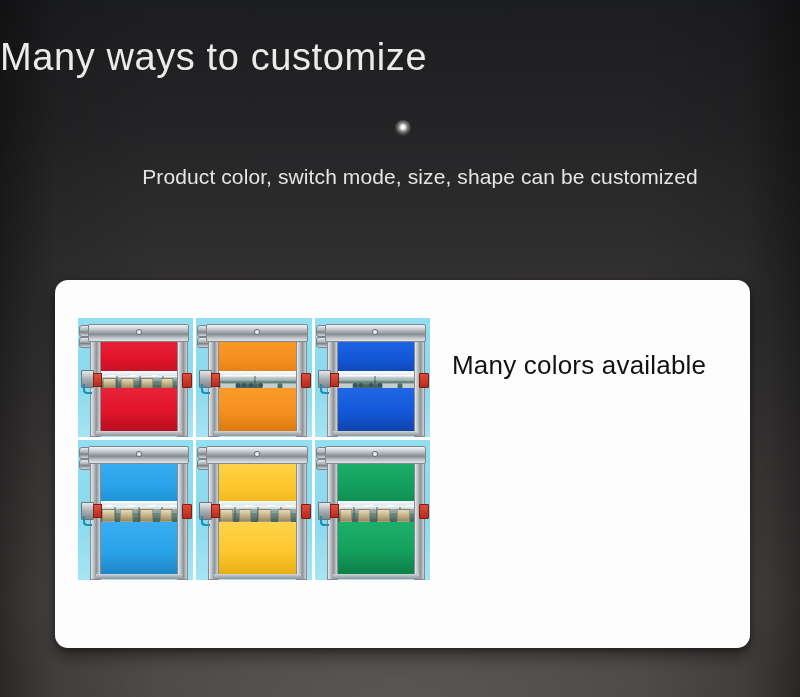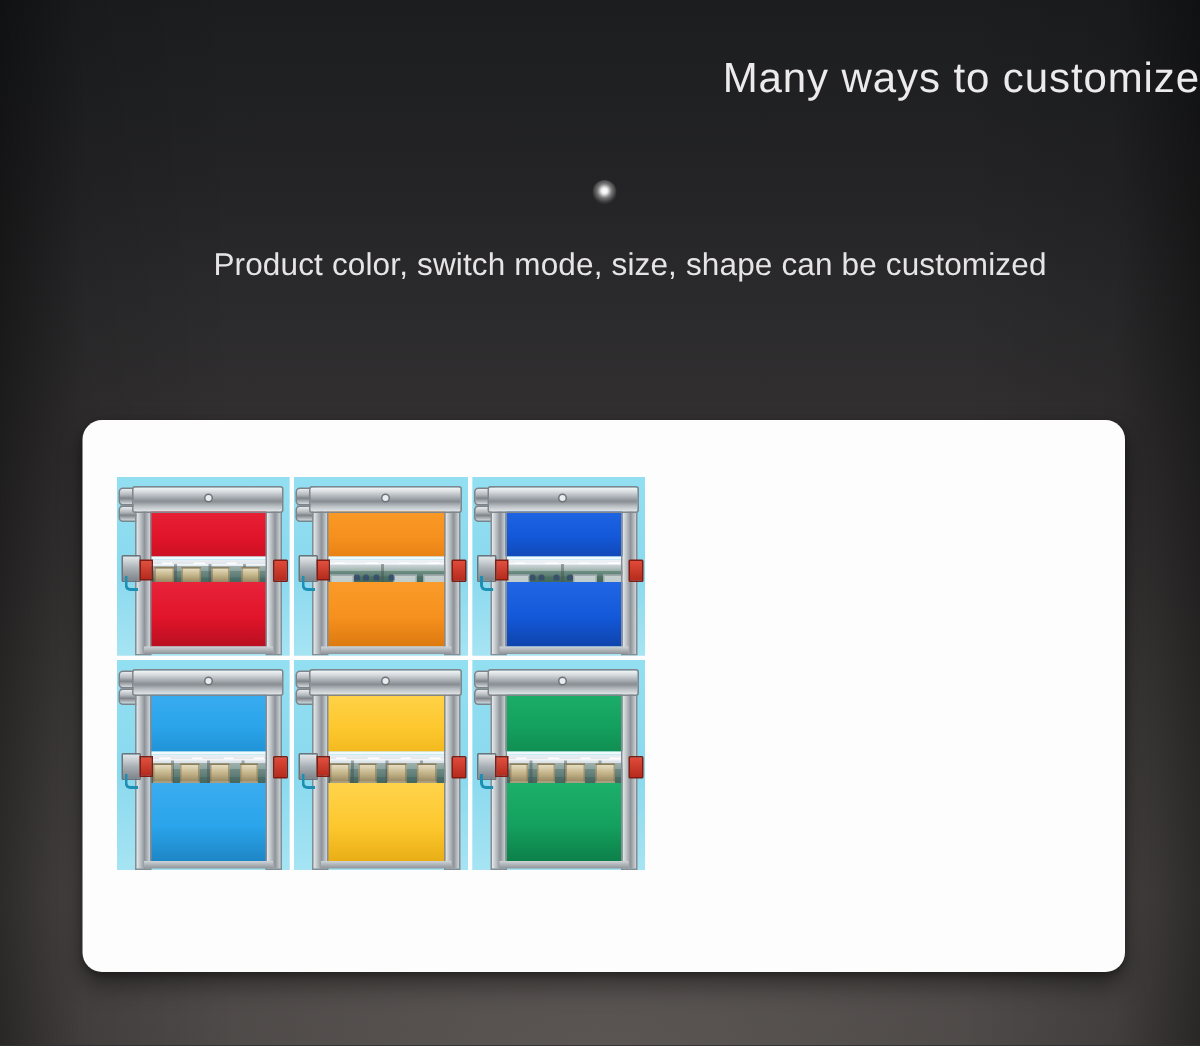--- a/index.html
+++ b/index.html
@@ -26,23 +26,23 @@
       linear-gradient(to right, rgba(0,0,0,0.42) 0%, rgba(0,0,0,0.10) 7%, rgba(0,0,0,0) 20%,
                       rgba(0,0,0,0) 80%, rgba(0,0,0,0.10) 93%, rgba(0,0,0,0.42) 100%);
   }
 
   
   .title {
     position: absolute;
     top: 36px;
     left: 0;
     width: 800px;
-    text-align: right;
+    text-align: left;
     color: #eceaea;
-    font-size: 28px;
+    font-size: 38px;
     font-weight: 400;
     letter-spacing: 0.6px;
     z-index: 3;
   }
   .glow-dot {
     position: absolute;
     top: 120px;
     left: 395px;
     width: 16px;
     height: 16px;
@@ -545,15 +545,16 @@
           <div class="drum2"></div>
           <div class="box-l"></div>
           <div class="btn-red"></div>
           <div class="box-r"></div>
           <div class="bottom-bar"></div>
         </div>
       </div>
 
     </div>
 
+    <div class="colors-heading">Many colors available</div>
 
   </div>
 </div>
 
 </body></html>

